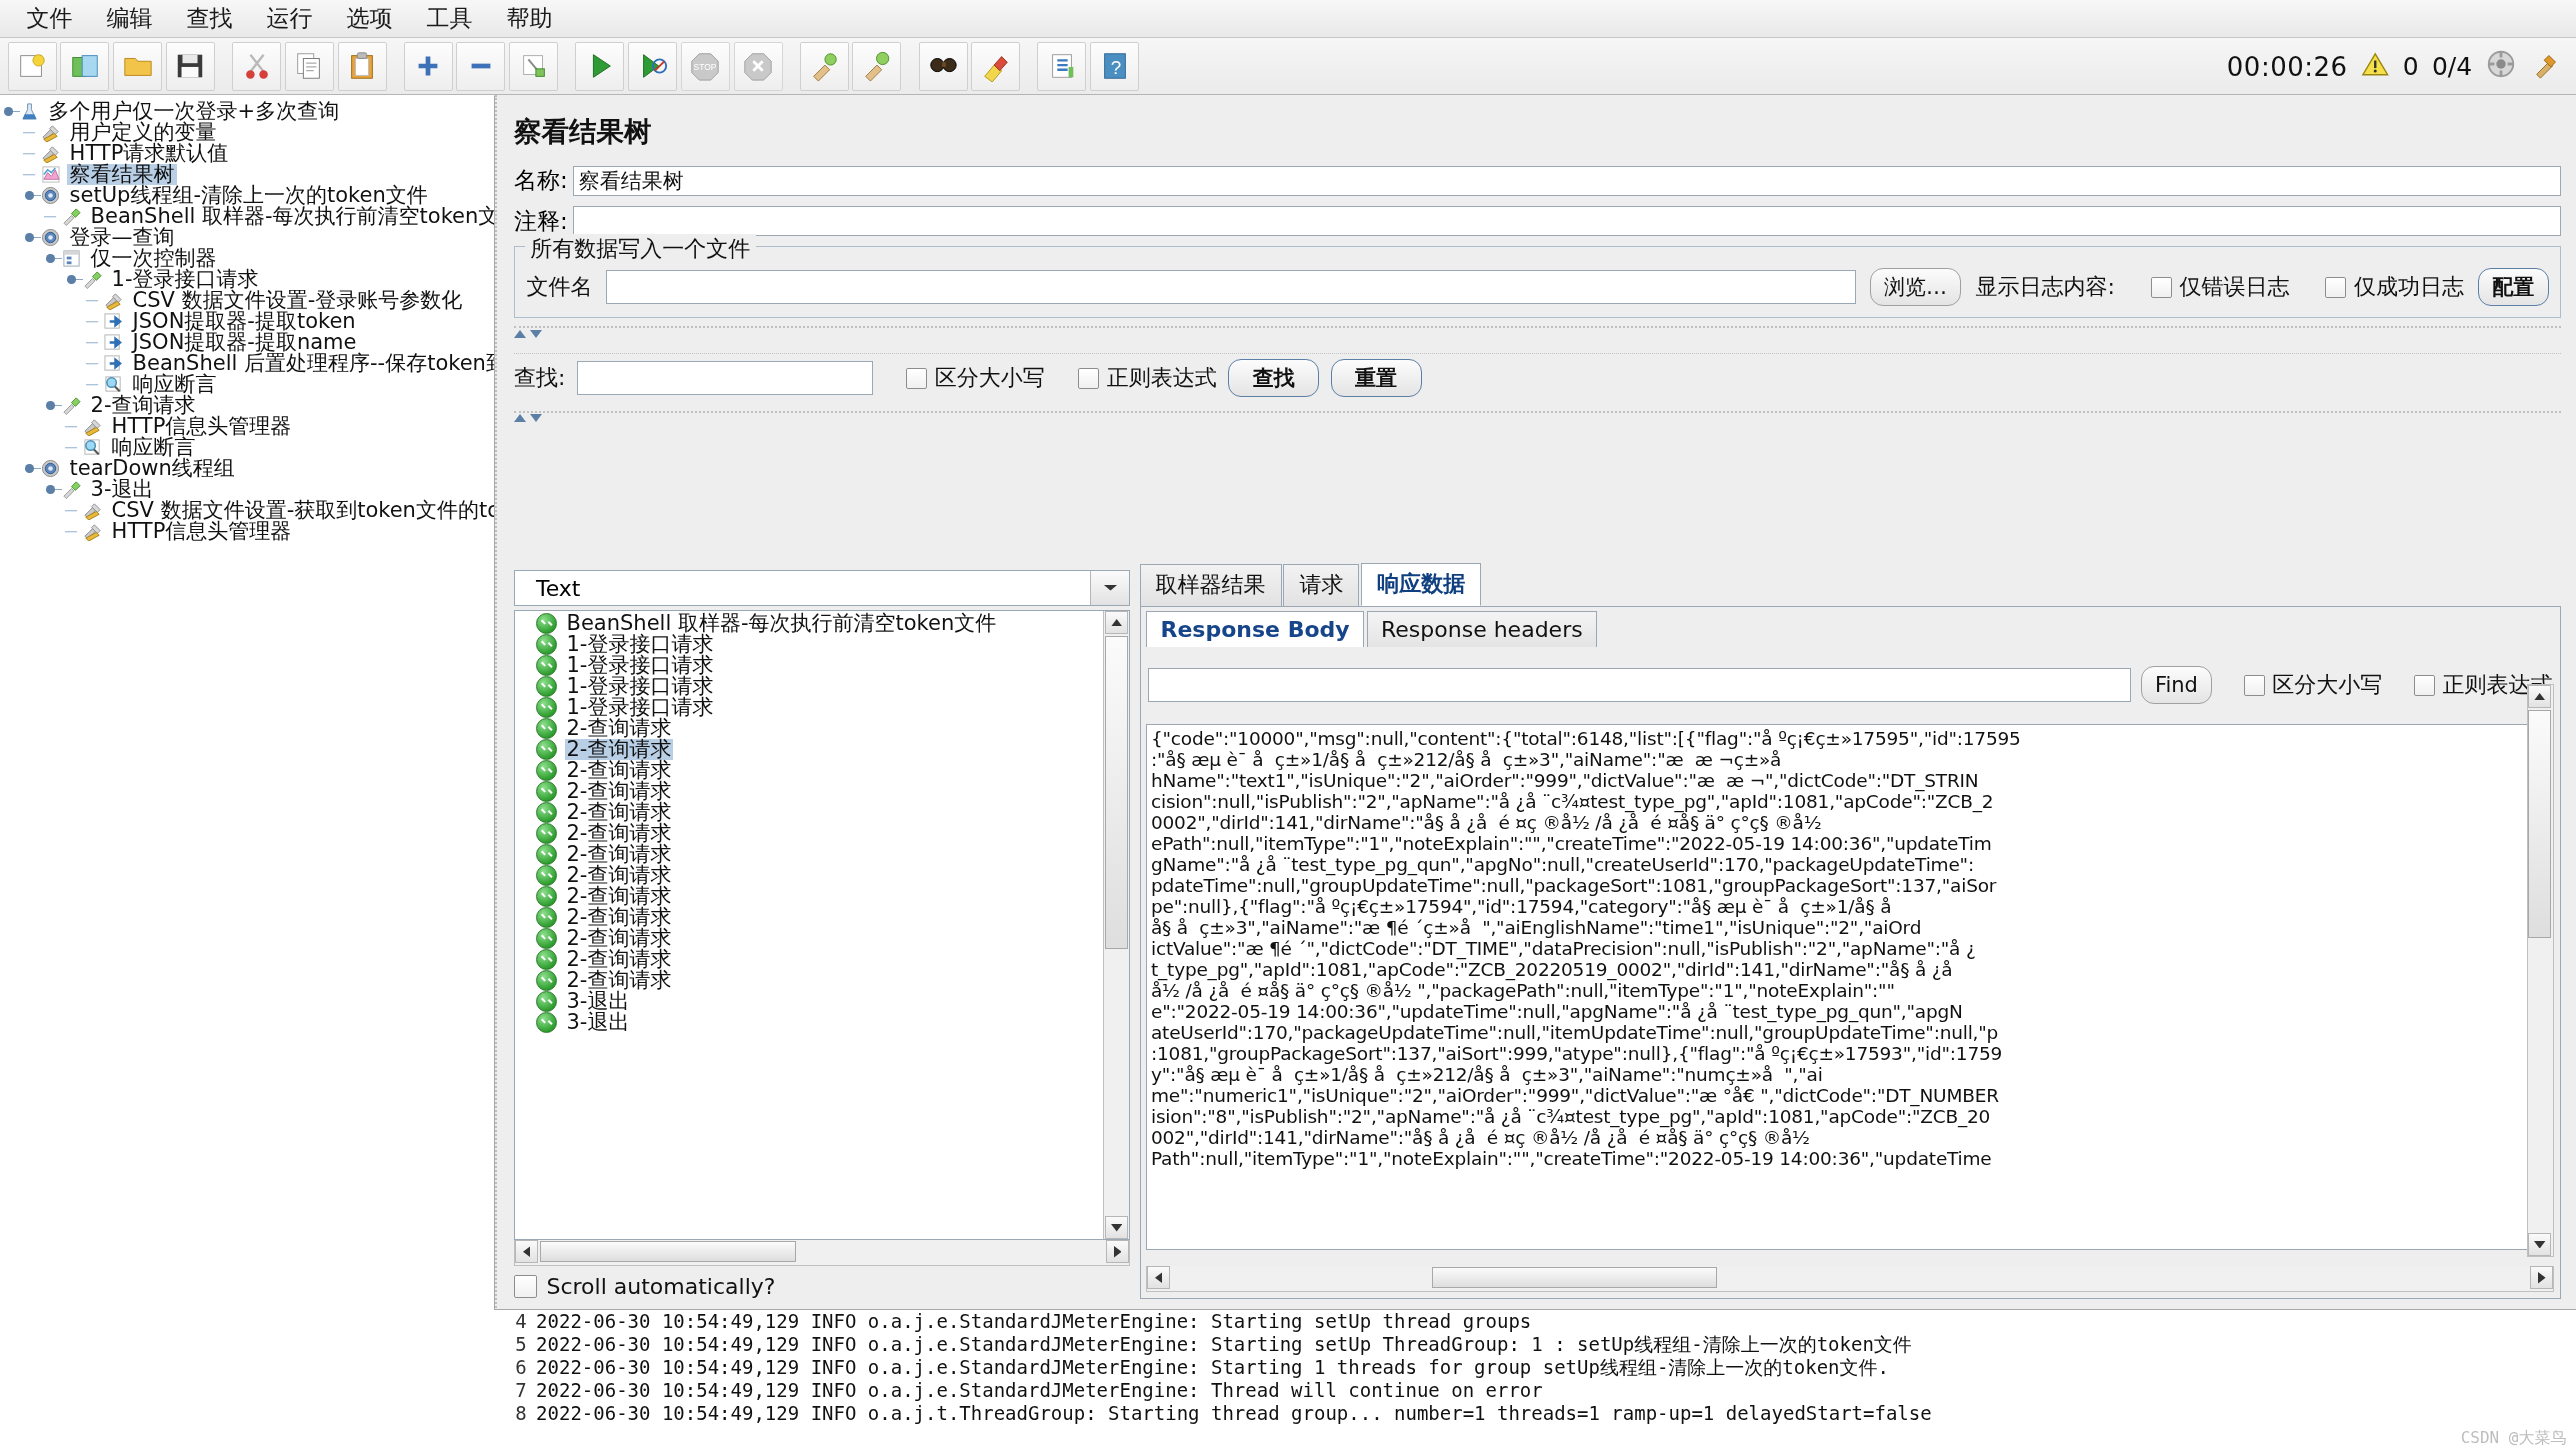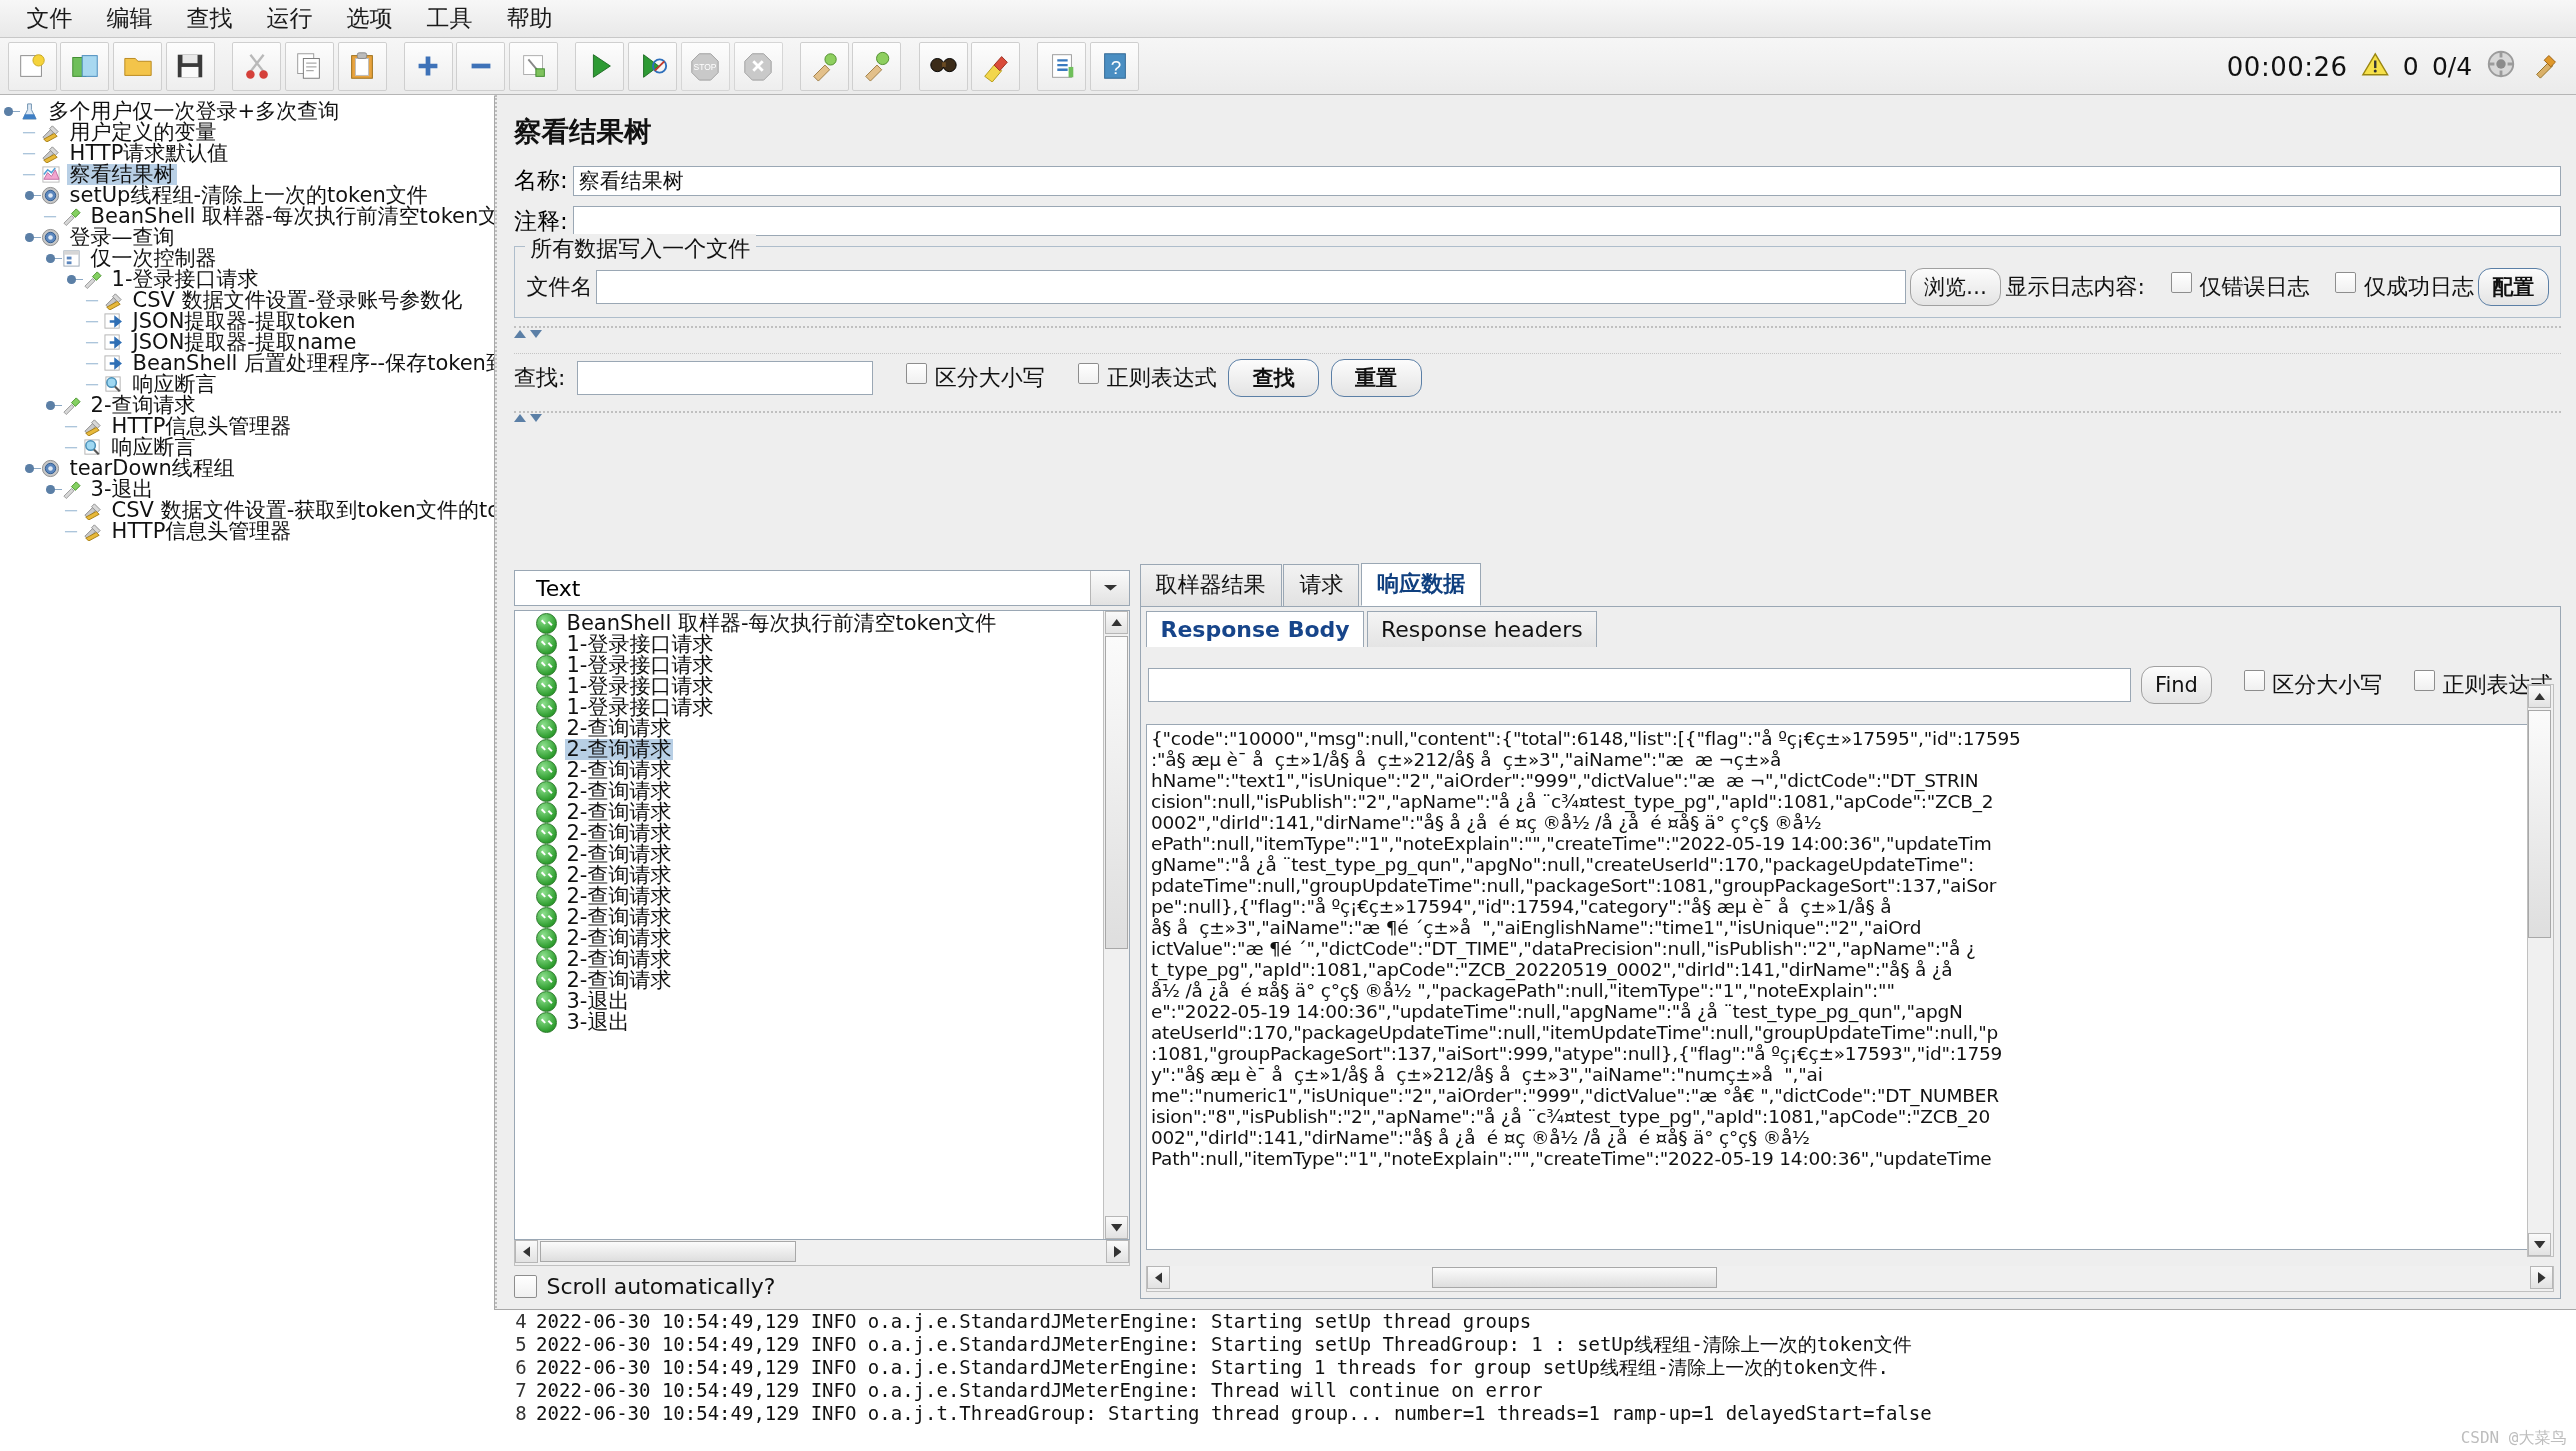--- a/index.html
+++ b/index.html
@@ -150,21 +150,21 @@
     padding:21px 11.4px 11.4px 11.4px;
     background:#eeeeee;
   }
   .groupbox > .gtitle{
     position:absolute;top:-13.3px;left:9.5px;
     background:#eeeeee;
     padding:0 5.7px;
     font-size:22px;
     color:#111;
   }
-  .row{display:flex;align-items:center;gap:4px;}
+  .row{display:flex;align-items:center;gap:14px;}
   .lbl-sm{font-size:22px;color:#111;white-space:nowrap;}
   .jbtn{
     border:0.9px solid #a0a0a0;
     background:linear-gradient(#fcfcfc,#e4e4e4);
     font-size:21px;
     padding:3.8px 13.3px;
     border-radius:13px;
     color:#111;
     white-space:nowrap;
     box-sizing:border-box;
@@ -172,21 +172,21 @@
     display:flex;align-items:center;justify-content:center;
   }
   .jbtn.strong{border:1.9px solid #5b7fa6;font-weight:bold;}
   .jcheck{
     width:19px;height:19px;
     border:0.9px solid #8d8d8d;
     background:linear-gradient(#ffffff,#f0f0f0);
     border-radius:1.9px;
     flex:0 0 auto;
   }
-  .checkwrap{display:flex;align-items:flex-start;gap:7.6px;padding-left:22px;}
+  .checkwrap{display:flex;align-items:center;gap:7.6px;padding-left:22px;}
   
   #searchbar{
     margin:13.3px 15px 0 17px;
     display:flex;align-items:center;gap:11.4px;
     padding-top:5.7px;
     border-top:1.9px dotted #c4c4c4;
   }
   
   .dotsplit{
     margin:7.6px 15px 0 17px;

